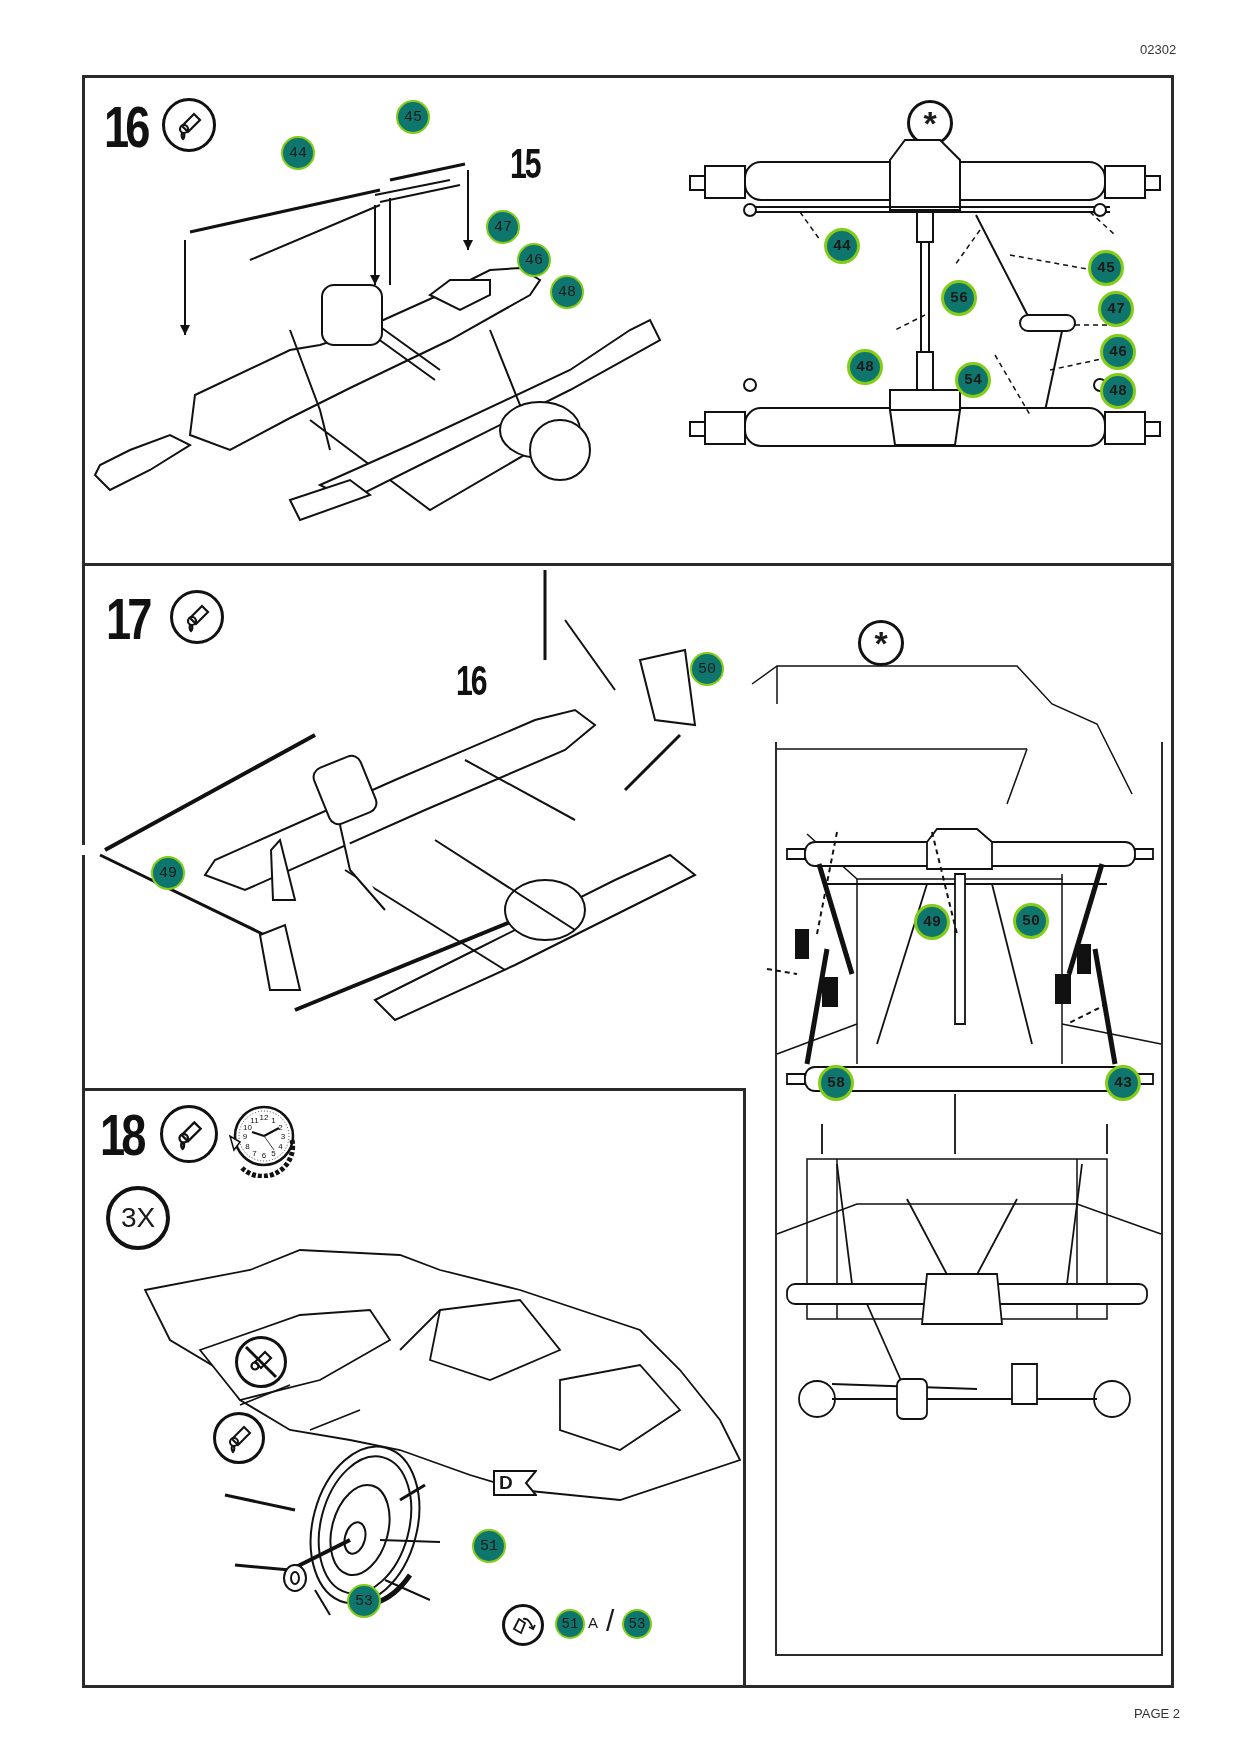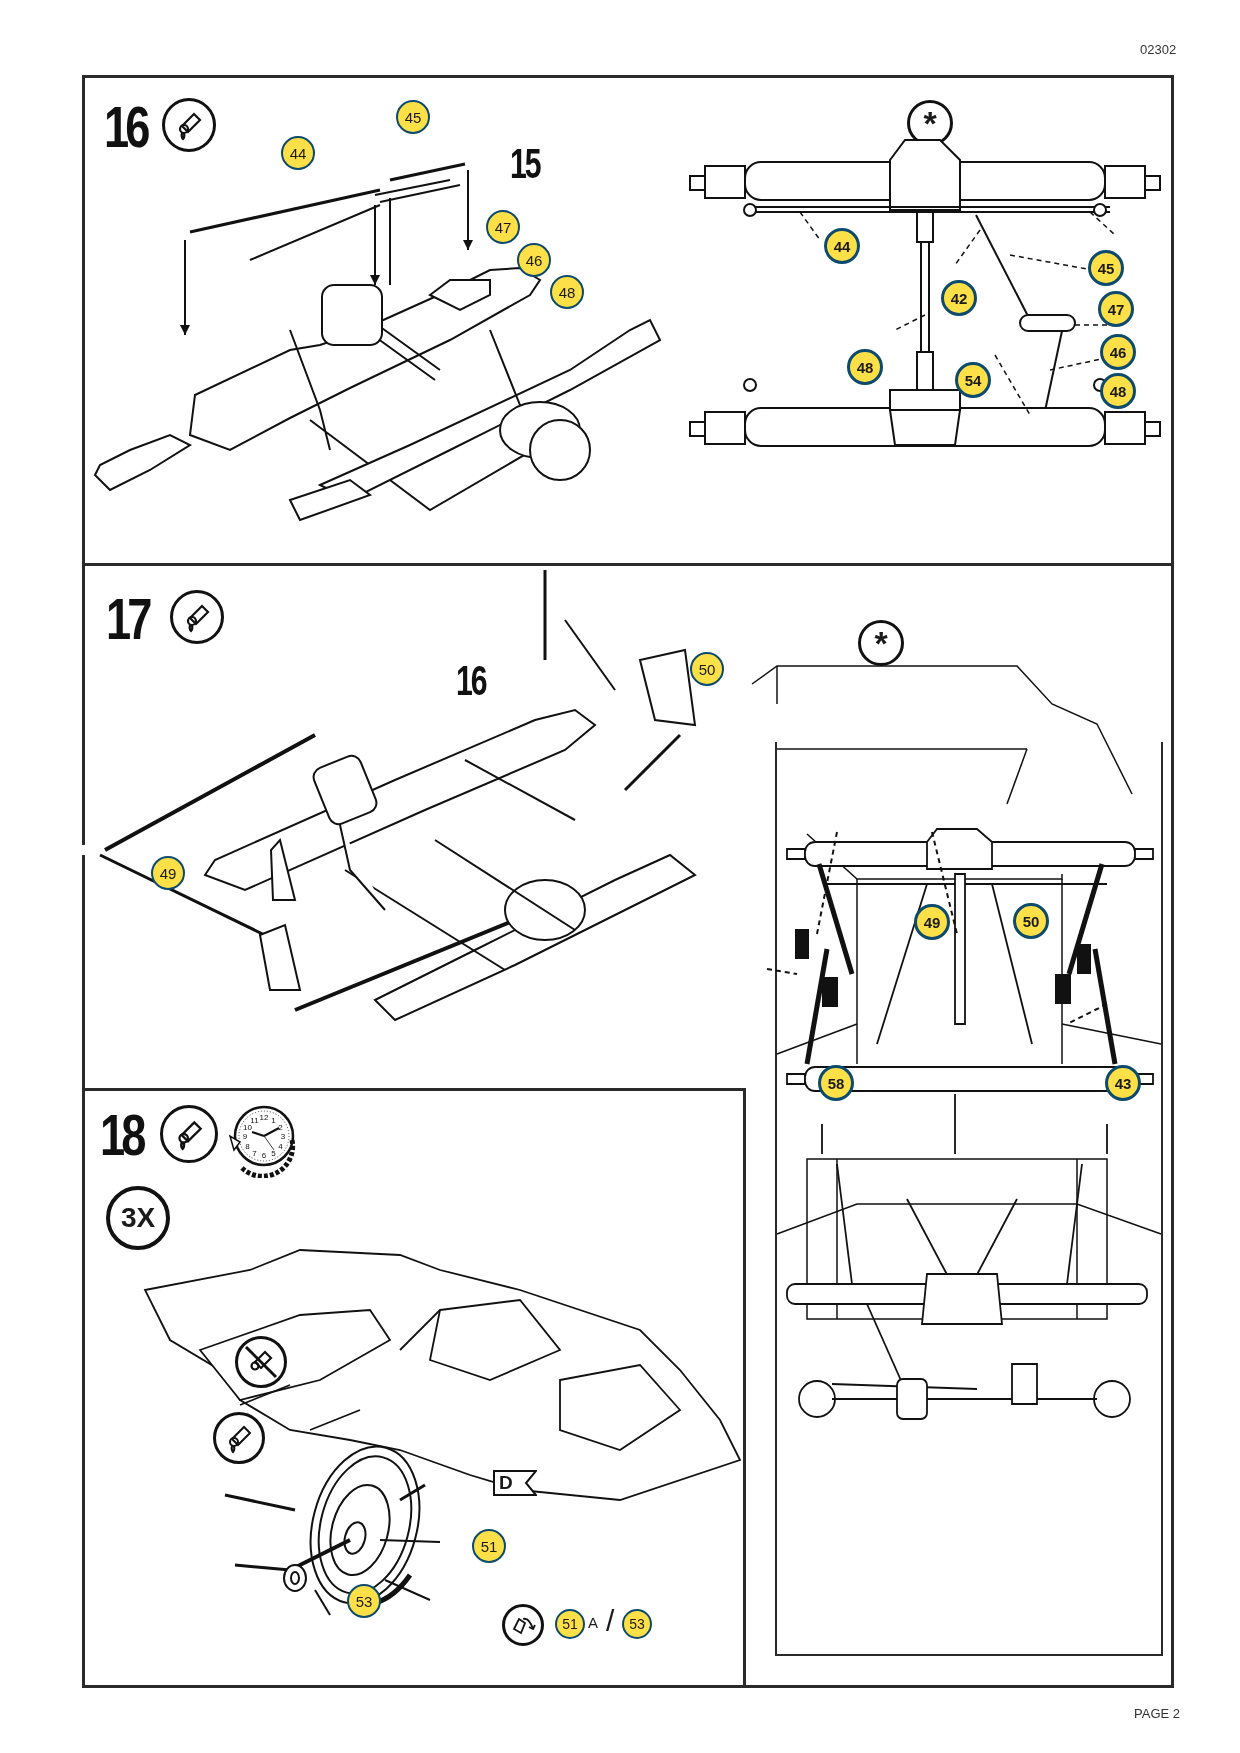--- a/index.html
+++ b/index.html
@@ -7,32 +7,32 @@
          font-family: "Liberation Sans", sans-serif; color: #1a1a1a; }
   .abs { position: absolute; }
   .doc-code { left: 1140px; top: 42px; font-size: 13px; color: #333; }
   .page-num { left: 1134px; top: 1706px; font-size: 13px; color: #333; }
   .frame-line { position: absolute; background: #2a2a2a; }
   .step-num { position: absolute; font-family: "Liberation Sans", sans-serif; font-weight: 700;
               font-size: 58px; letter-spacing: -5px; transform: scaleX(0.78); transform-origin: left top;
               color: #111; line-height: 1; }
   .ref-num { position: absolute; font-weight: 700; font-size: 42px; letter-spacing: -3px;
              transform: scaleX(0.72); transform-origin: left top; color: #111; line-height: 1; }
-  .callout { position: absolute; width: 34px; height: 34px; border: 2px solid #0c4a6e; border-radius: 50%;
-             display: flex; align-items: center; justify-content: center; font-size: 15px; background: #fde047;
-             box-sizing: border-box; }
+  .callout { position: absolute; width: 34px; height: 34px; border: 2px solid #84cc16; border-radius: 50%;
+             display: flex; align-items: center; justify-content: center; font-size: 15px; background: #0f766e;
+             box-sizing: border-box; font-family: Liberation Mono, monospace; }
   .callout.bold { border-width: 3px; font-weight: 700; width: 36px; height: 36px; }
   .icon-circle { position: absolute; border: 3px solid #111; border-radius: 50%; box-sizing: border-box;
                  display: flex; align-items: center; justify-content: center; background: #fff; }
   .star-circle { position: absolute; width: 46px; height: 46px; border: 3px solid #111; border-radius: 50%;
                  box-sizing: border-box; display:flex; align-items:center; justify-content:center;
                  font-size: 34px; font-weight: 700; line-height: 1; }
   .qty { position: absolute; width: 64px; height: 64px; border: 4px solid #111; border-radius: 50%;
          box-sizing: border-box; display:flex; align-items:center; justify-content:center;
-         font-size: 28px; font-weight: 700; }
+         font-size: 28px; font-weight: 400; }
   svg.draw { position: absolute; overflow: visible; }
   svg.draw * { vector-effect: non-scaling-stroke; }
 </style>
 </head>
 <body>
 
 <div class="abs doc-code">02302</div>
 <div class="abs page-num">PAGE 2</div>
 
 <div>
@@ -132,21 +132,21 @@
       <line x1="400" y1="52" x2="425" y2="75"></line>
       <line x1="320" y1="95" x2="430" y2="115"></line>
       <line x1="385" y1="165" x2="430" y2="165"></line>
       <line x1="235" y1="155" x2="205" y2="170"></line>
       <line x1="305" y1="195" x2="340" y2="255"></line>
       <line x1="360" y1="210" x2="430" y2="195"></line>
     </g>
   </svg>
 
   <div class="callout bold" style="left:824px;top:228px;">44</div>
-  <div class="callout bold" style="left:941px;top:280px;">42</div>
+  <div class="callout bold" style="left:941px;top:280px;">56</div>
   <div class="callout bold" style="left:1088px;top:250px;">45</div>
   <div class="callout bold" style="left:1098px;top:291px;">47</div>
   <div class="callout bold" style="left:1100px;top:334px;">46</div>
   <div class="callout bold" style="left:847px;top:349px;">48</div>
   <div class="callout bold" style="left:955px;top:362px;">54</div>
   <div class="callout bold" style="left:1100px;top:373px;">48</div>
 </section>
 
 <section>
   <div class="step-num" style="left:106px;top:590px;">17</div>

